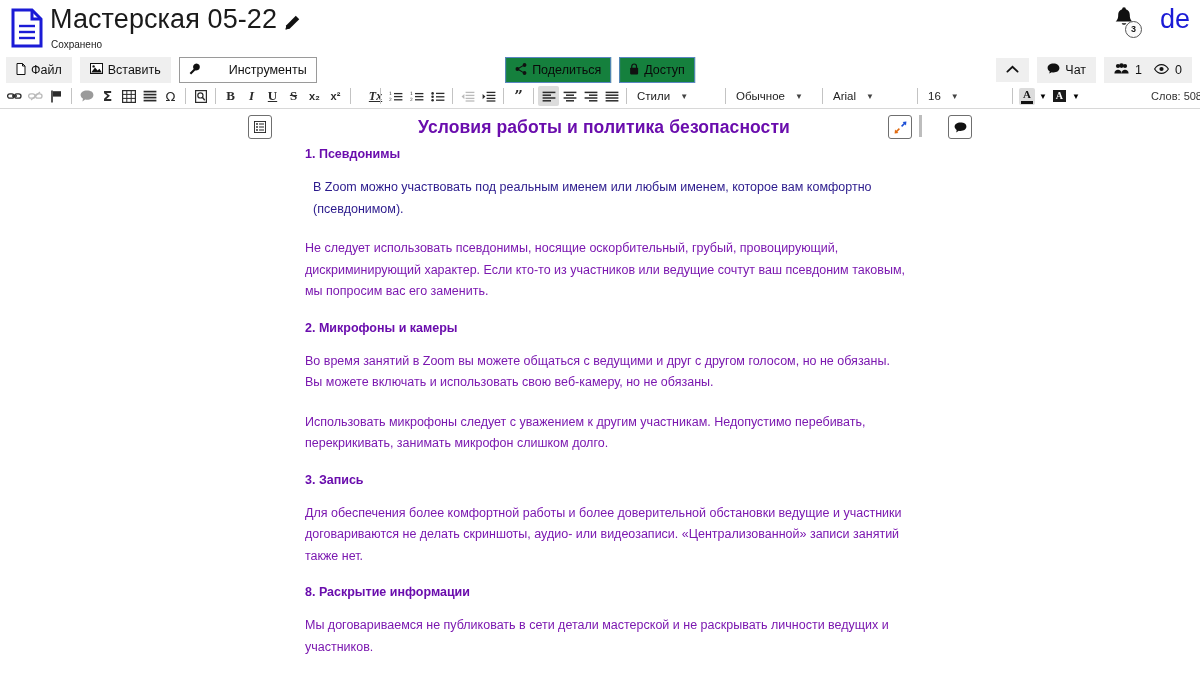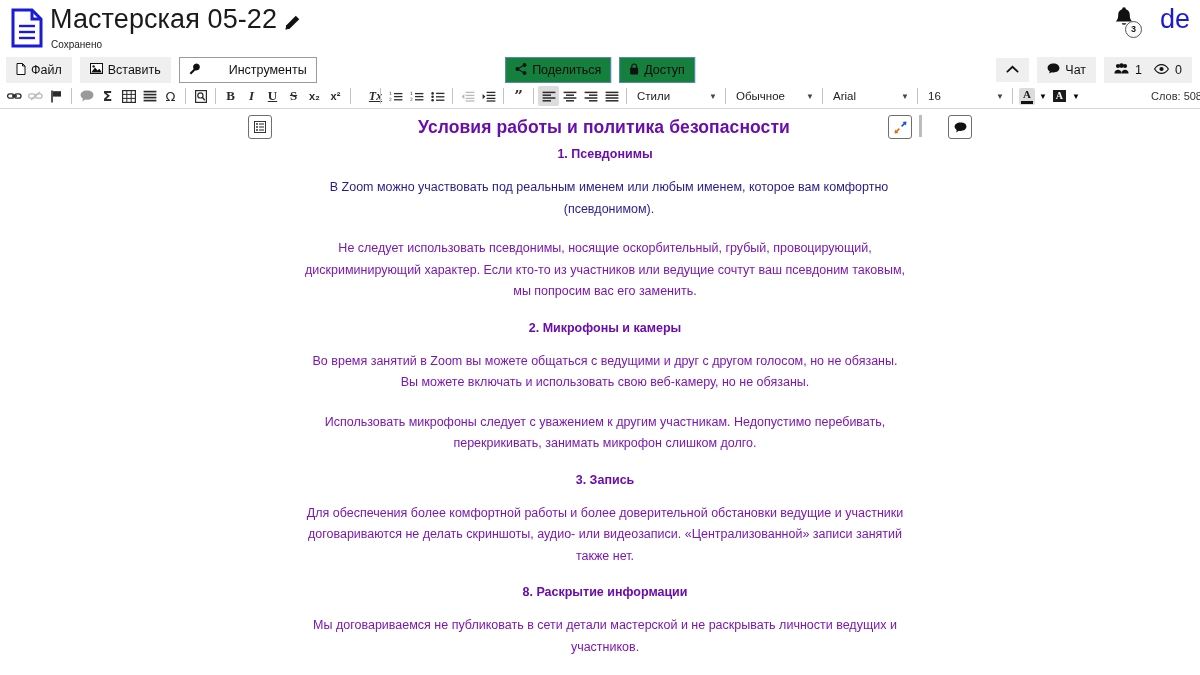--- a/index.html
+++ b/index.html
@@ -206,21 +206,20 @@
   .fb-under { font-family: "Liberation Serif", serif; font-weight: bold; font-size: 13px; text-decoration: underline;}
   .fb-strike { font-family: "Liberation Serif", serif; font-weight: bold; font-size: 13px; text-decoration: line-through;}
   .select {
     display: inline-flex;
     align-items: center;
     height: 20px;
     min-width: 60px;
     font-size: 11.5px;
     color: #222;
     padding: 0 2px 0 6px;
-    justify-content: space-between;
     flex: 0 0 auto;
     cursor: default;
   }
   .select .caret {
     font-size: 8px;
     color: #444;
     margin-left: 10px;
     margin-right: 2px;
   }
   .sel-styles { width: 82px; }
@@ -317,21 +316,20 @@
     font-size: 17.5px;
     font-weight: bold;
     color: #6a0dad;
     letter-spacing: 0.1px;
   }
   .doc-body {
     width: 600px;
     margin: 0 auto;
     padding-left: 10px;
     box-sizing: content-box;
-    text-align: center;
   }
   .h-sec {
     font-size: 12.5px;
     font-weight: bold;
     color: #6a0dad;
     margin: 0 0 16px 0;
   }
   .p {
     font-size: 12.5px;
     line-height: 21.5px;

